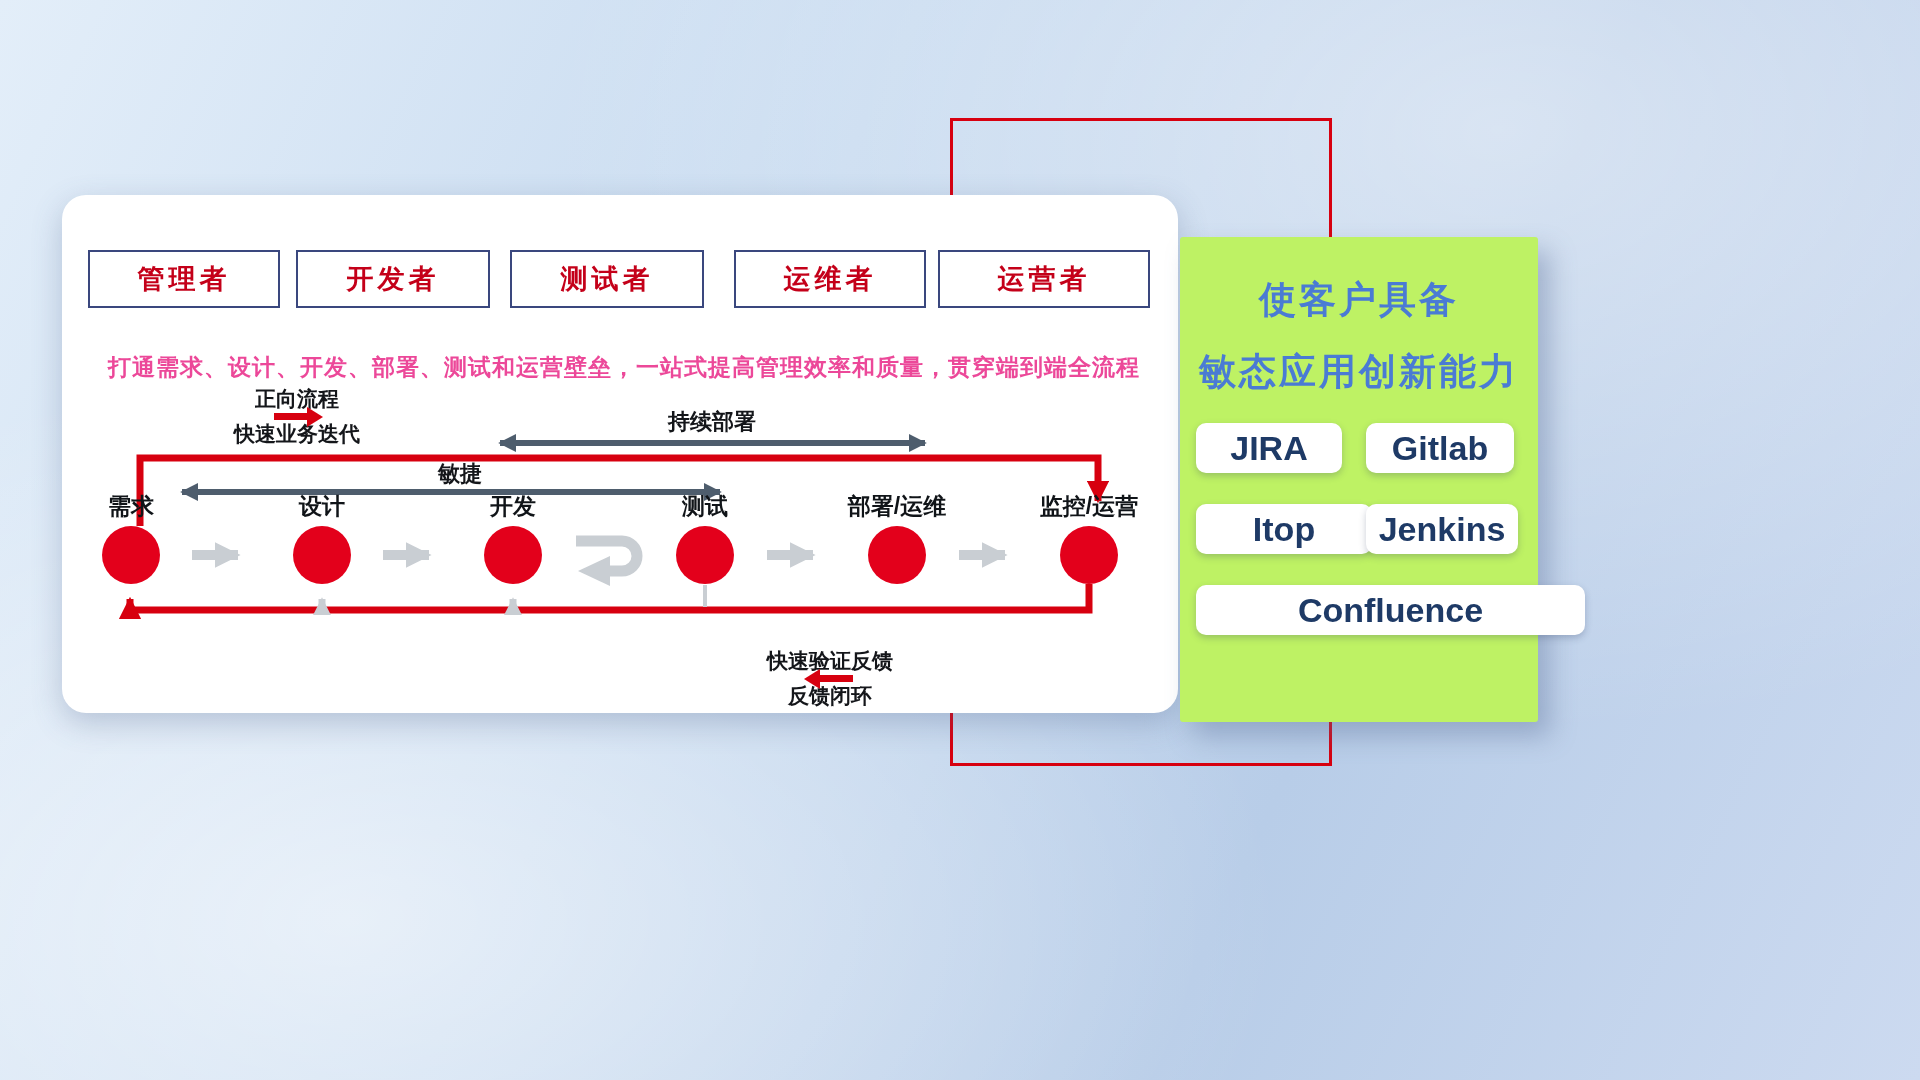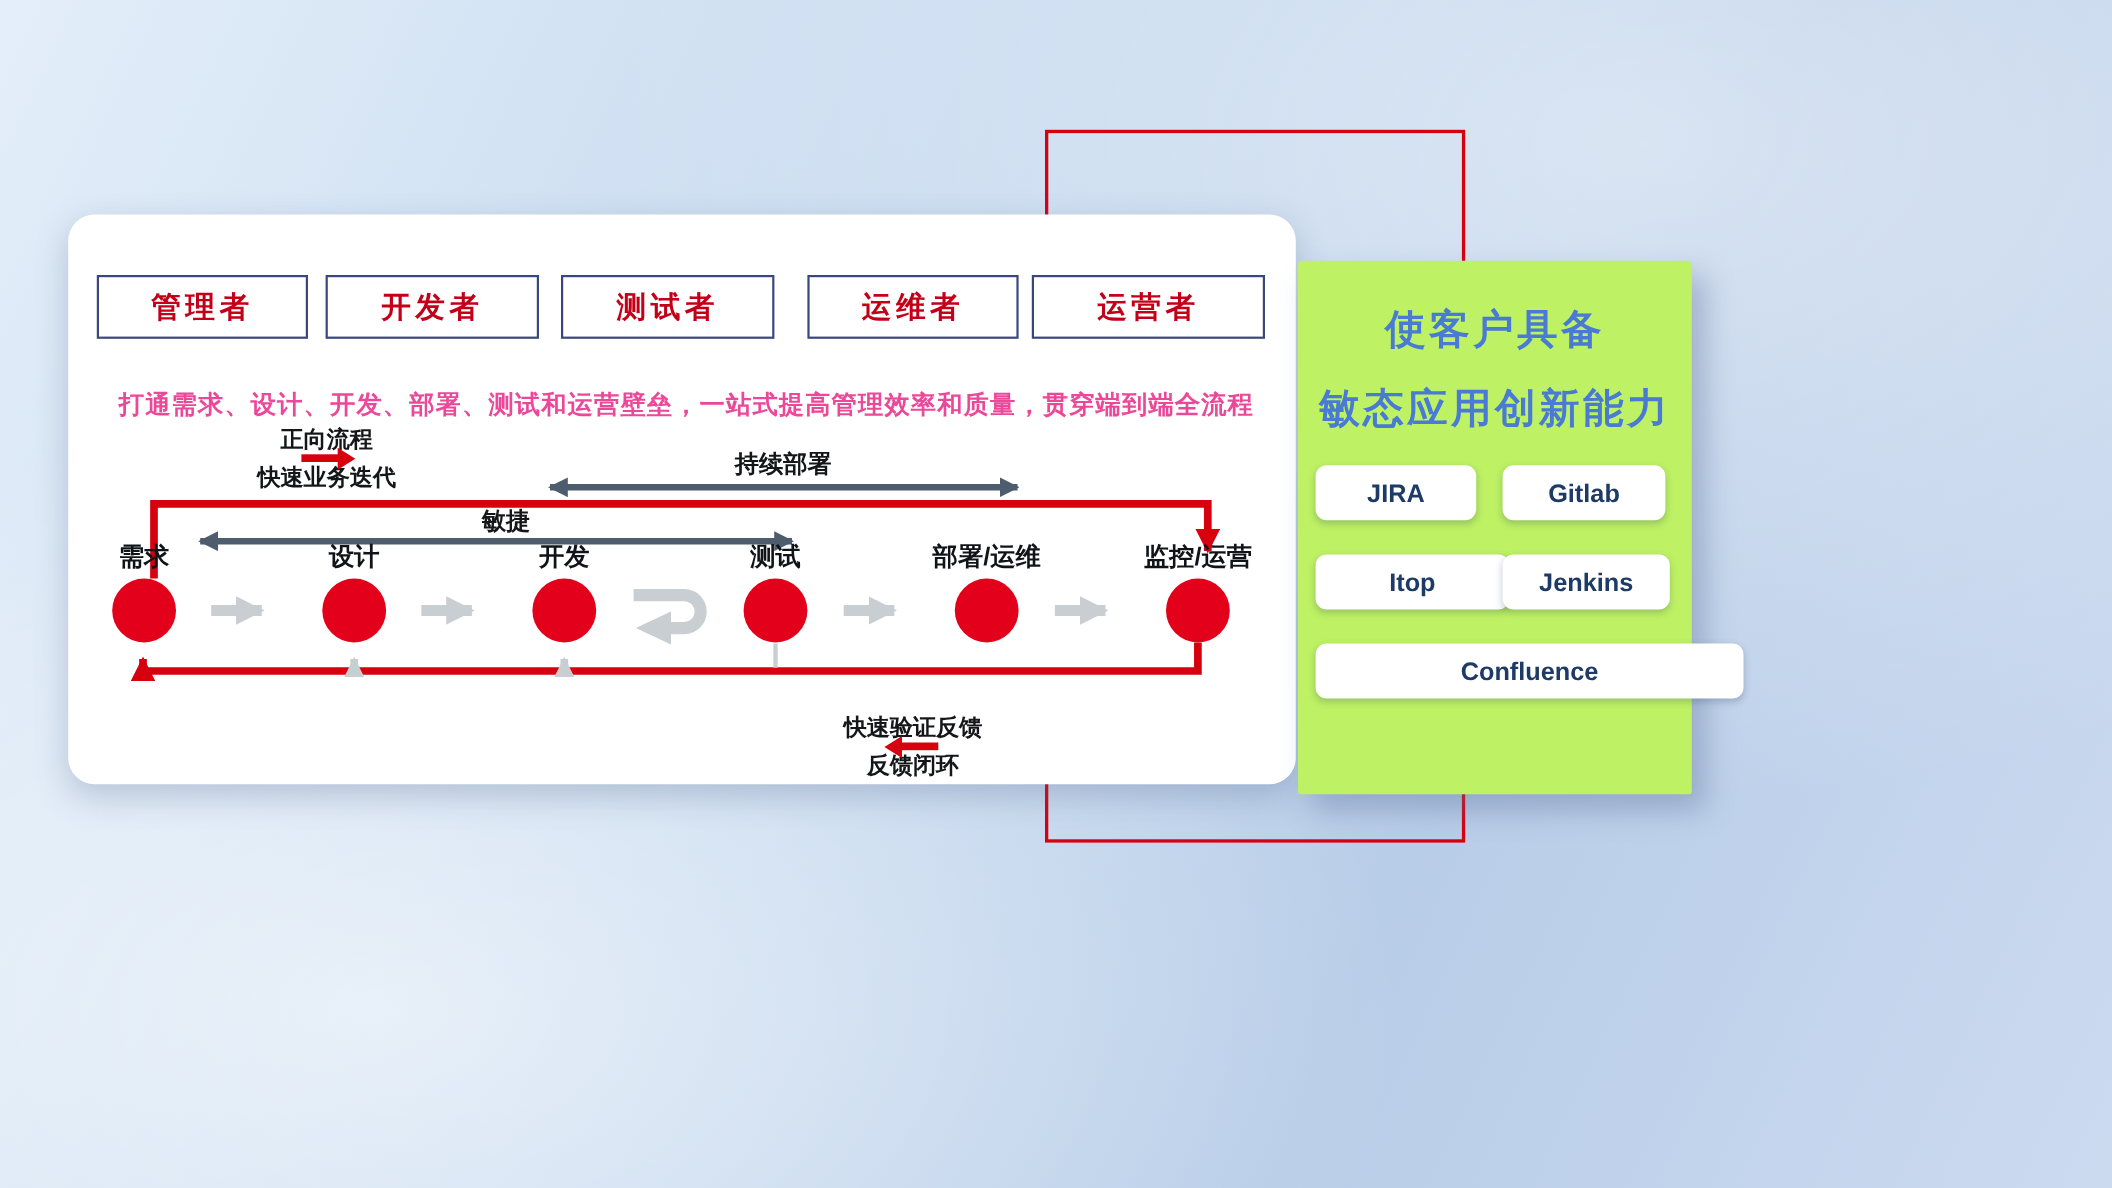--- a/index.html
+++ b/index.html
@@ -66,21 +66,21 @@
   .panel-title{
     position:absolute;left:0;width:100%;text-align:center;
     color:#4a7bd4;font-weight:700;font-size:37px;letter-spacing:3px;white-space:nowrap;
   }
   .panel-title-1{top:38px;}
   .panel-title-2{top:110px;}
   .tool-btn{
     position:absolute;height:50px;background:#ffffff;border-radius:10px;
     box-shadow:0 3px 7px rgba(40,55,90,.25);
     display:flex;align-items:center;justify-content:center;
-    color:#1e3a66;font-weight:700;font-size:23px;
+    color:#1e3a66;font-weight:700;font-size:34px;
   }
 </style>
 </head>
 <body>
 
 <div class="red-frame"></div>
 
 <div class="main-card">
 
   <svg class="diagram-svg" viewBox="0 0 1116 518">

